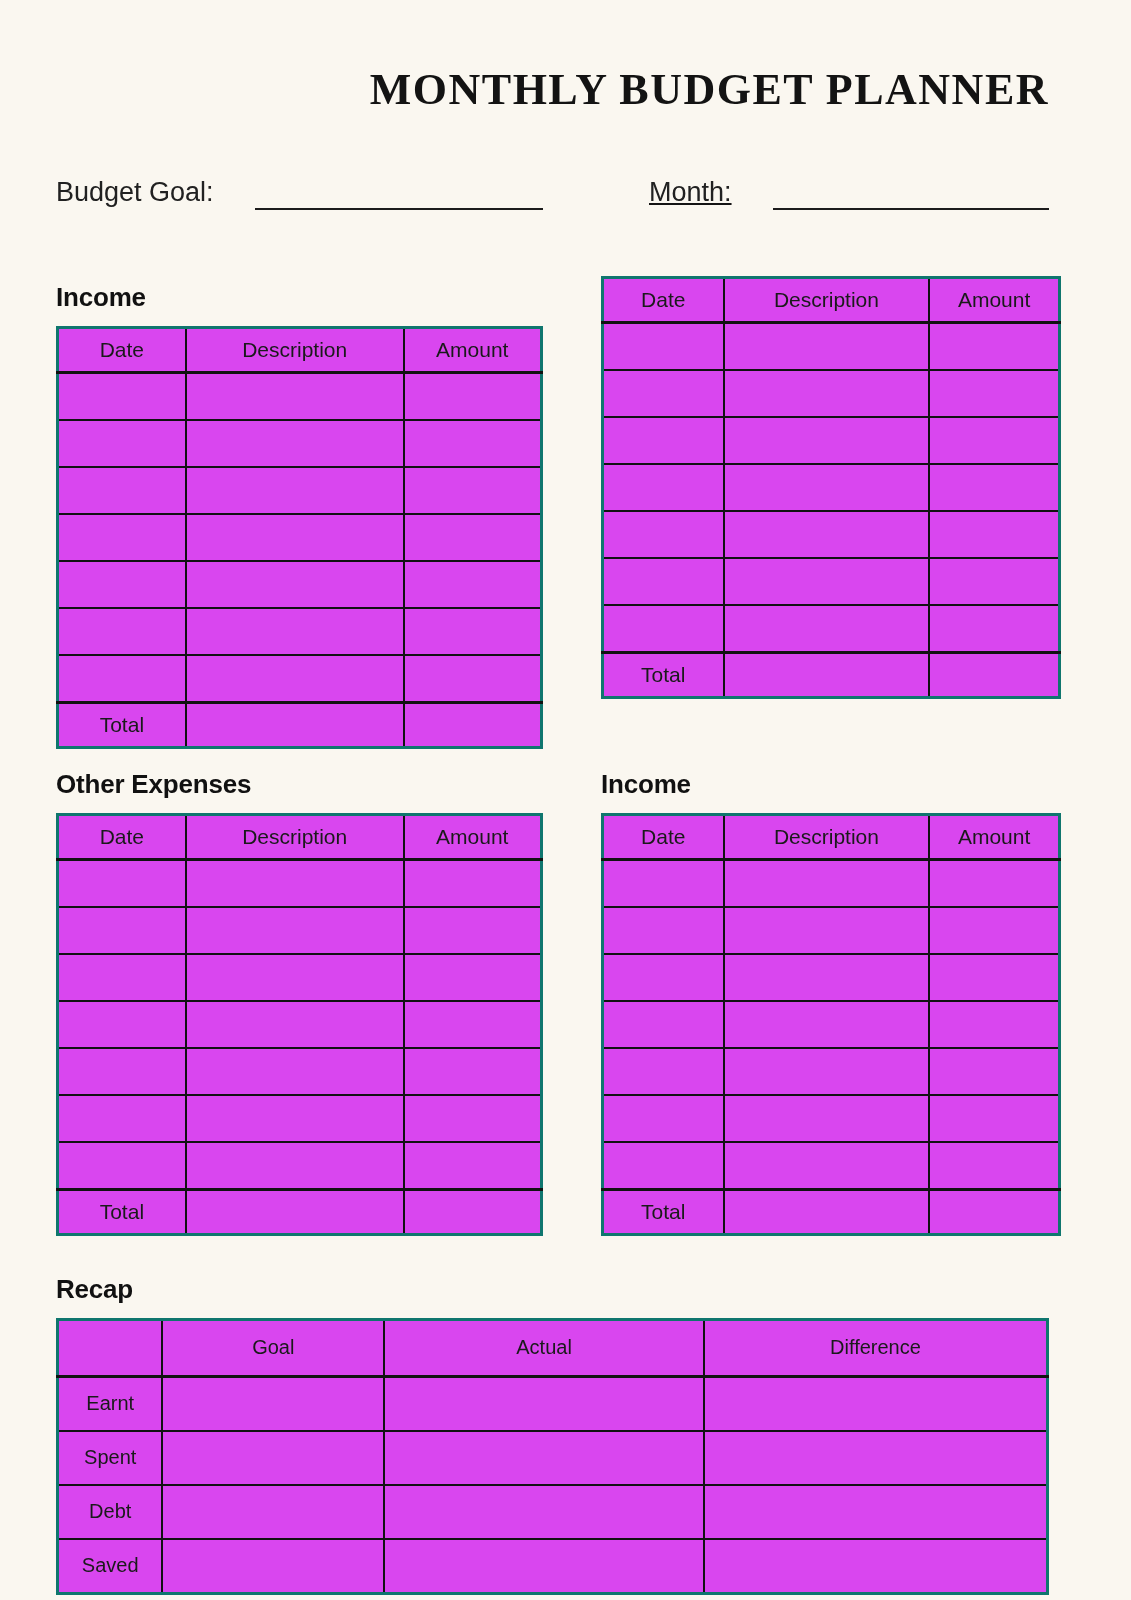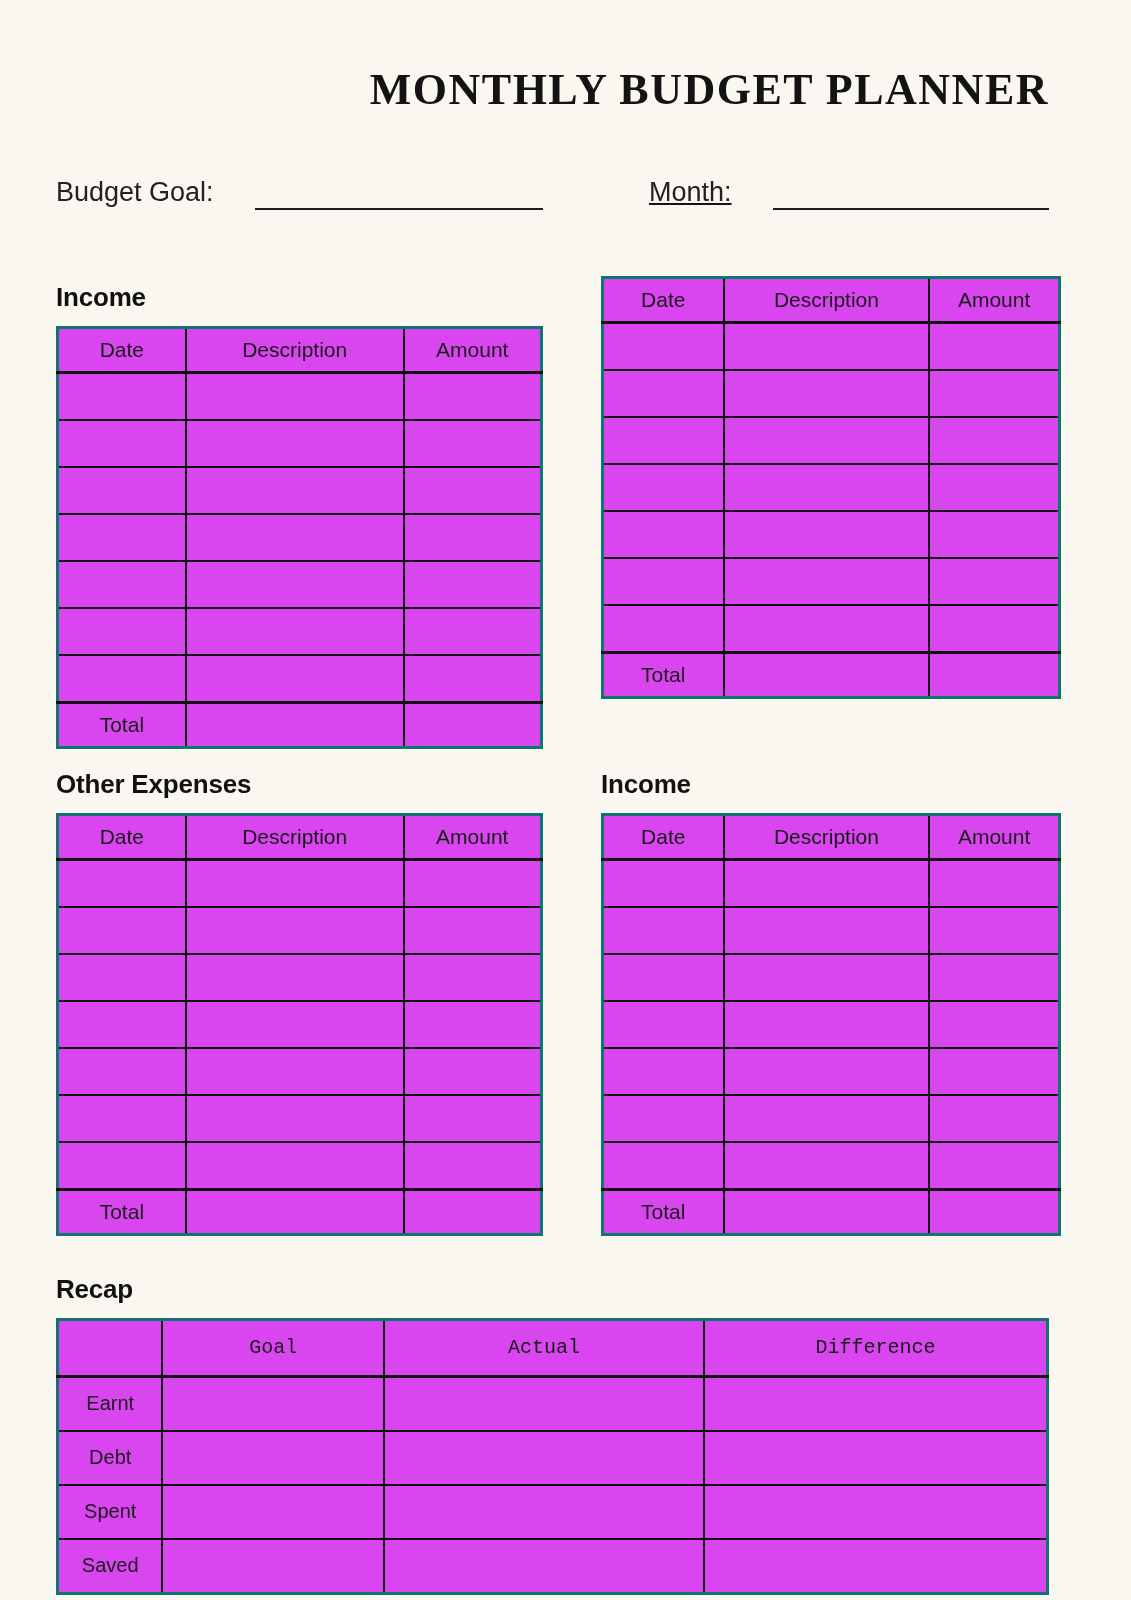--- a/index.html
+++ b/index.html
@@ -83,21 +83,21 @@
   }
   table.ledger-table thead th{height:42px;border-bottom:3px solid #111;}
   table.ledger-table tbody td{height:45px;}
   table.ledger-table tfoot td{height:42px;border-top:3px solid #111;}
   .c-date{width:26.5%;}
   .c-desc{width:45%;}
   .c-amt{width:28.5%;}
   
   .recap-section{margin-top:24px;}
   table.recap-table th, table.recap-table td{font-size:20px;}
-  table.recap-table thead th{height:54px;border-bottom:3px solid #111;font-family:Liberation Mono, monospace;}
+  table.recap-table thead th{height:54px;border-bottom:3px solid #111;}
   table.recap-table tbody th, table.recap-table tbody td{height:52px;}
   .rc-label{width:10.6%;}
   .rc-goal{width:22.4%;}
   .rc-actual{width:32.3%;}
   .rc-diff{width:34.7%;}
 </style>
 </head>
 <body>
 
 <div class="page">
@@ -384,27 +384,27 @@
         </tr>
       </thead>
       <tbody>
           <tr>
             <th>Earnt</th>
             <td></td>
             <td></td>
             <td></td>
           </tr>
           <tr>
+            <th>Spent</th>
+            <td></td>
+            <td></td>
+            <td></td>
+          </tr>
+          <tr>
             <th>Debt</th>
-            <td></td>
-            <td></td>
-            <td></td>
-          </tr>
-          <tr>
-            <th>Spent</th>
             <td></td>
             <td></td>
             <td></td>
           </tr>
           <tr>
             <th>Saved</th>
             <td></td>
             <td></td>
             <td></td>
           </tr>

